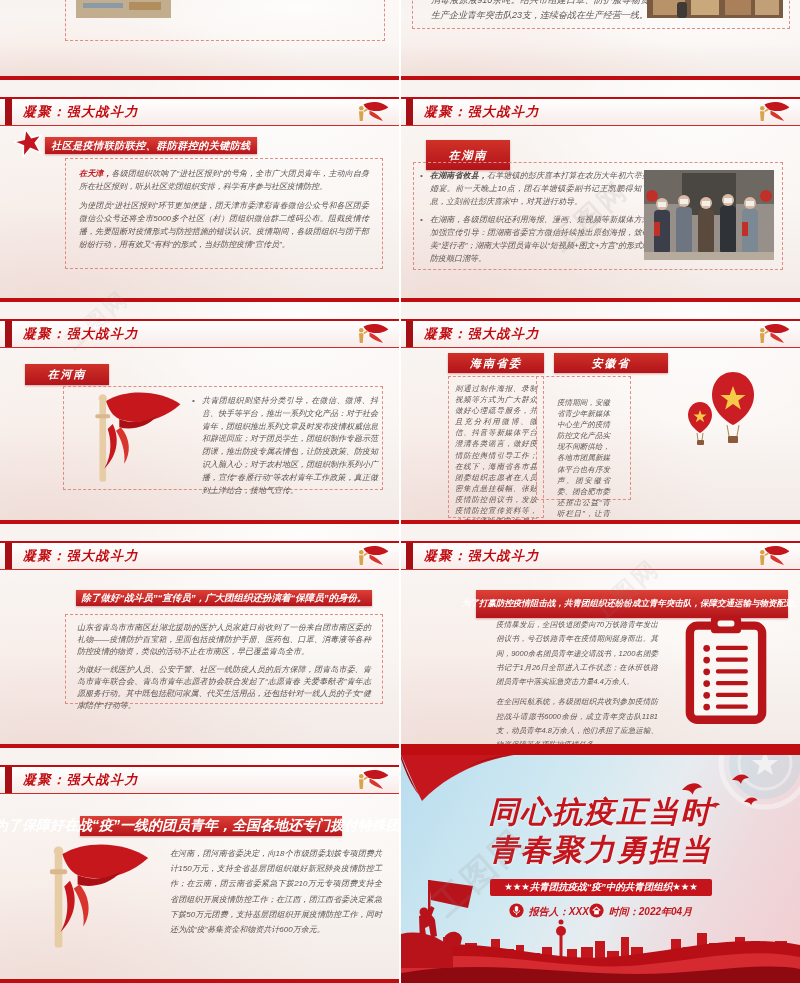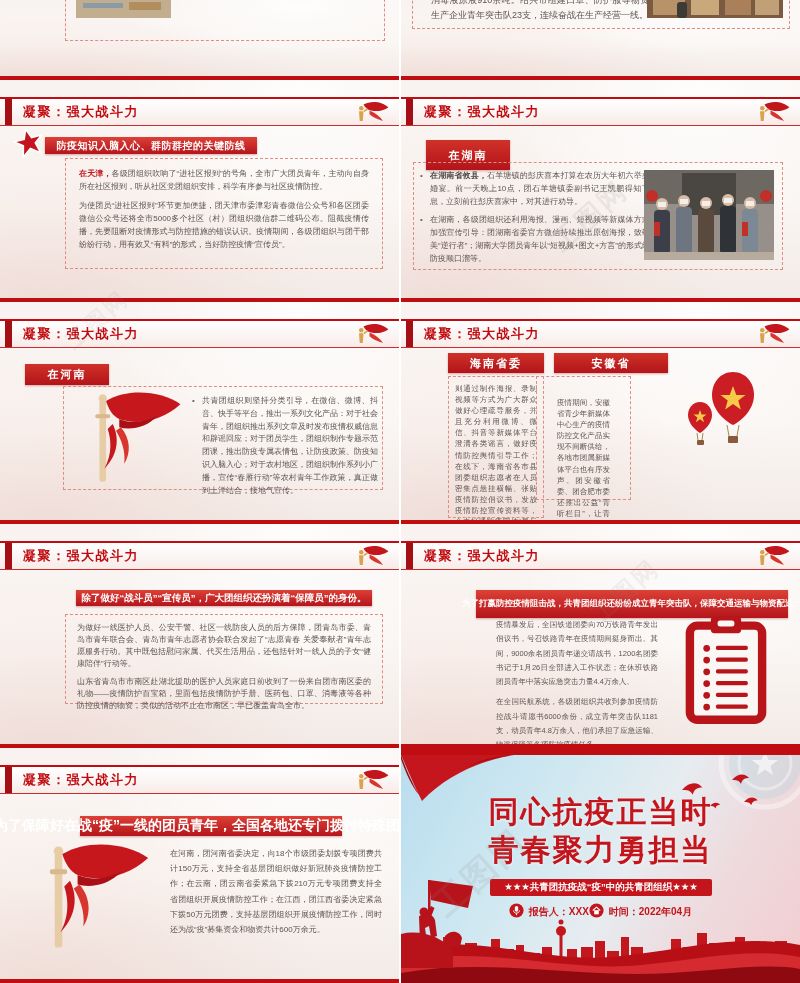--- a/index.html
+++ b/index.html
@@ -1,18 +1,18 @@
 <!DOCTYPE html>
 <html><head>
 <meta charset="utf-8">
 <style>
   html,body{margin:0;padding:0;background:#fff;}
   .page{position:relative;width:800px;height:983px;background:#fff;overflow:hidden;
         font-family:"Liberation Sans","DejaVu Sans",sans-serif;}
-  .row{display:flex;gap:2px;}
+  .row{display:flex;gap:2px;font-style:italic;}
   .slide{position:relative;width:399px;overflow:hidden;flex:0 0 399px;
          background:
            radial-gradient(ellipse at 75% 8%, rgba(255,255,255,.85), rgba(255,255,255,0) 45%),
            radial-gradient(ellipse at 12% 100%, rgba(233,185,175,.28), rgba(255,255,255,0) 55%),
            linear-gradient(180deg,#f8f3f0 0%,#faf6f3 55%,#f2eae6 100%);}
   .bottom-strip{position:absolute;left:0;right:0;bottom:0;height:4px;background:#c00d12;}
   
   .s-header{position:absolute;top:17px;left:0;right:0;height:26px;
             background:linear-gradient(180deg,#ffffff 0%,#f7ece9 100%);
             border-top:2px solid #c00d12;border-bottom:1.5px solid #cf2b2b;}
@@ -160,21 +160,21 @@
               <path d="M8 13 L14 13 L13 26 L9 26 Z" fill="#d9a24c"></path>
               <path d="M14 12 L19 9 L20 11 L15 14 Z" fill="#d9a24c"></path>
             </svg>
         </span>
       </div>
       <span class="s3-star">
         <svg viewBox="0 0 32 32" width="30" height="30">
             <polygon points="16,1 20,11 31,11 22.5,17.5 25.5,29 16,22 6.5,29 9.5,17.5 1,11 12,11" fill="#c41420" stroke="#fff" stroke-width="1.6"></polygon>
           </svg>
       </span>
-      <div class="rbanner s3-banner">防疫知识入脑入心、群防群控的关键防线</div>
+      <div class="rbanner s3-banner">社区是疫情联防联控、群防群控的关键防线</div>
       <div class="dashbox s3-box bodytext">
         <p><span class="lead-red">在天津，</span><span>各级团组织吹响了“进社区报到”的号角，全市广大团员青年，主动向自身所在社区报到，听从社区党团组织安排，科学有序参与社区疫情防控。</span></p>
         <p>为使团员“进社区报到”环节更加便捷，团天津市委津彩青春微信公众号和各区团委微信公众号还将全市5000多个社区（村）团组织微信群二维码公布。阻截疫情传播，先要阻断对疫情形式与防控措施的错误认识。疫情期间，各级团组织与团干部纷纷行动，用有效又“有料”的形式，当好防控疫情“宣传员”。</p>
       </div>
       <div class="bottom-strip"></div>
     </div>
 
     <div class="slide">
       <div class="s-header">
         <span class="hblock"></span>
@@ -316,22 +316,22 @@
               <path d="M14 4 C24 -2 40 0 47 8 C38 14 30 13 24 12 C19 11 16 8 14 4 Z" fill="#c3161c"></path>
               <path d="M22 12 C30 15 36 20 40 26 C32 23 26 21 22 17 Z" fill="#d8352e"></path>
               <circle cx="11" cy="9" r="3" fill="#d9a24c"></circle>
               <path d="M8 13 L14 13 L13 26 L9 26 Z" fill="#d9a24c"></path>
               <path d="M14 12 L19 9 L20 11 L15 14 Z" fill="#d9a24c"></path>
             </svg>
         </span>
       </div>
       <div class="rbanner s7-banner">除了做好“战斗员”“宣传员”，广大团组织还扮演着“保障员”的身份。</div>
       <div class="dashbox s7-box bodytext">
+        <p>山东省青岛市市南区赴湖北援助的医护人员家庭日前收到了一份来自团市南区委的礼物——疫情防护百宝箱，里面包括疫情防护手册、医药包、口罩、消毒液等各种防控疫情的物资，类似的活动不止在市南区，早已覆盖青岛全市。</p>
         <p>为做好一线医护人员、公安干警、社区一线防疫人员的后方保障，团青岛市委、青岛市青年联合会、青岛市青年志愿者协会联合发起了“志愿青春 关爱奉献者”青年志愿服务行动。其中既包括慰问家属、代买生活用品，还包括针对一线人员的子女“健康陪伴”行动等。</p>
-        <p>山东省青岛市市南区赴湖北援助的医护人员家庭日前收到了一份来自团市南区委的礼物——疫情防护百宝箱，里面包括疫情防护手册、医药包、口罩、消毒液等各种防控疫情的物资，类似的活动不止在市南区，早已覆盖青岛全市。</p>
       </div>
       <div class="bottom-strip"></div>
     </div>
 
     <div class="slide">
       <div class="s-header">
         <span class="hblock"></span>
         <span class="htitle">凝聚：强大战斗力</span>
         <span class="hicon">
           <svg viewBox="0 0 48 28" width="36" height="22">

